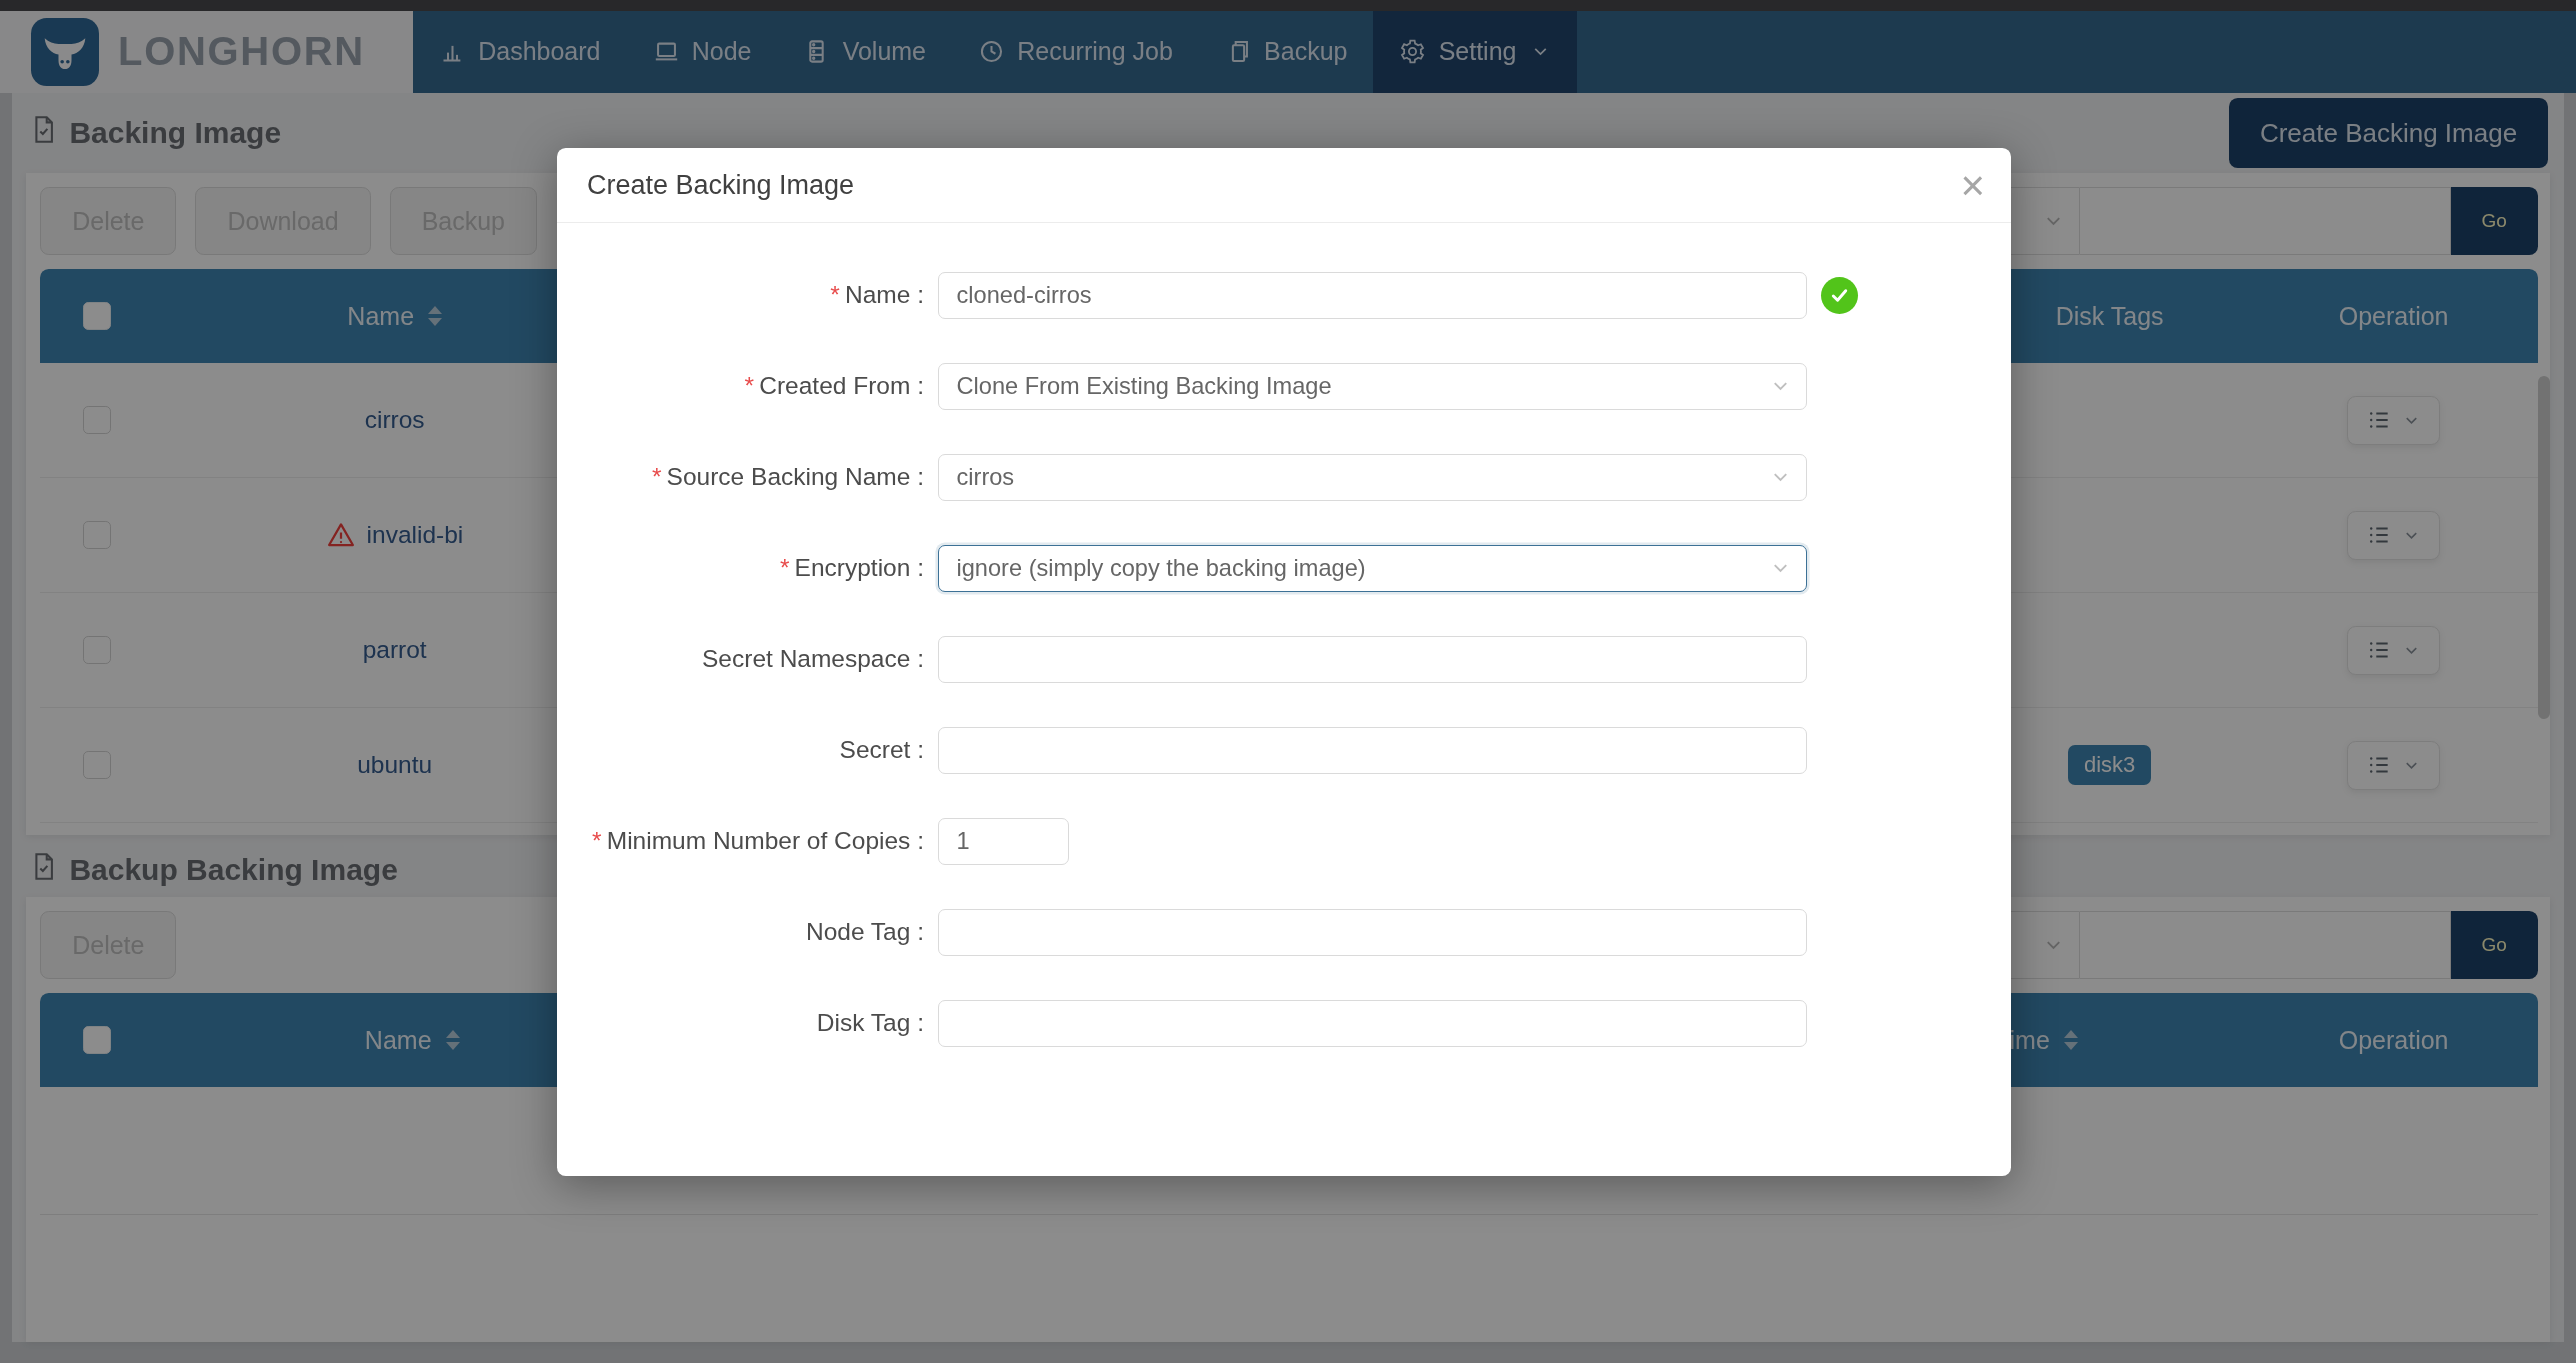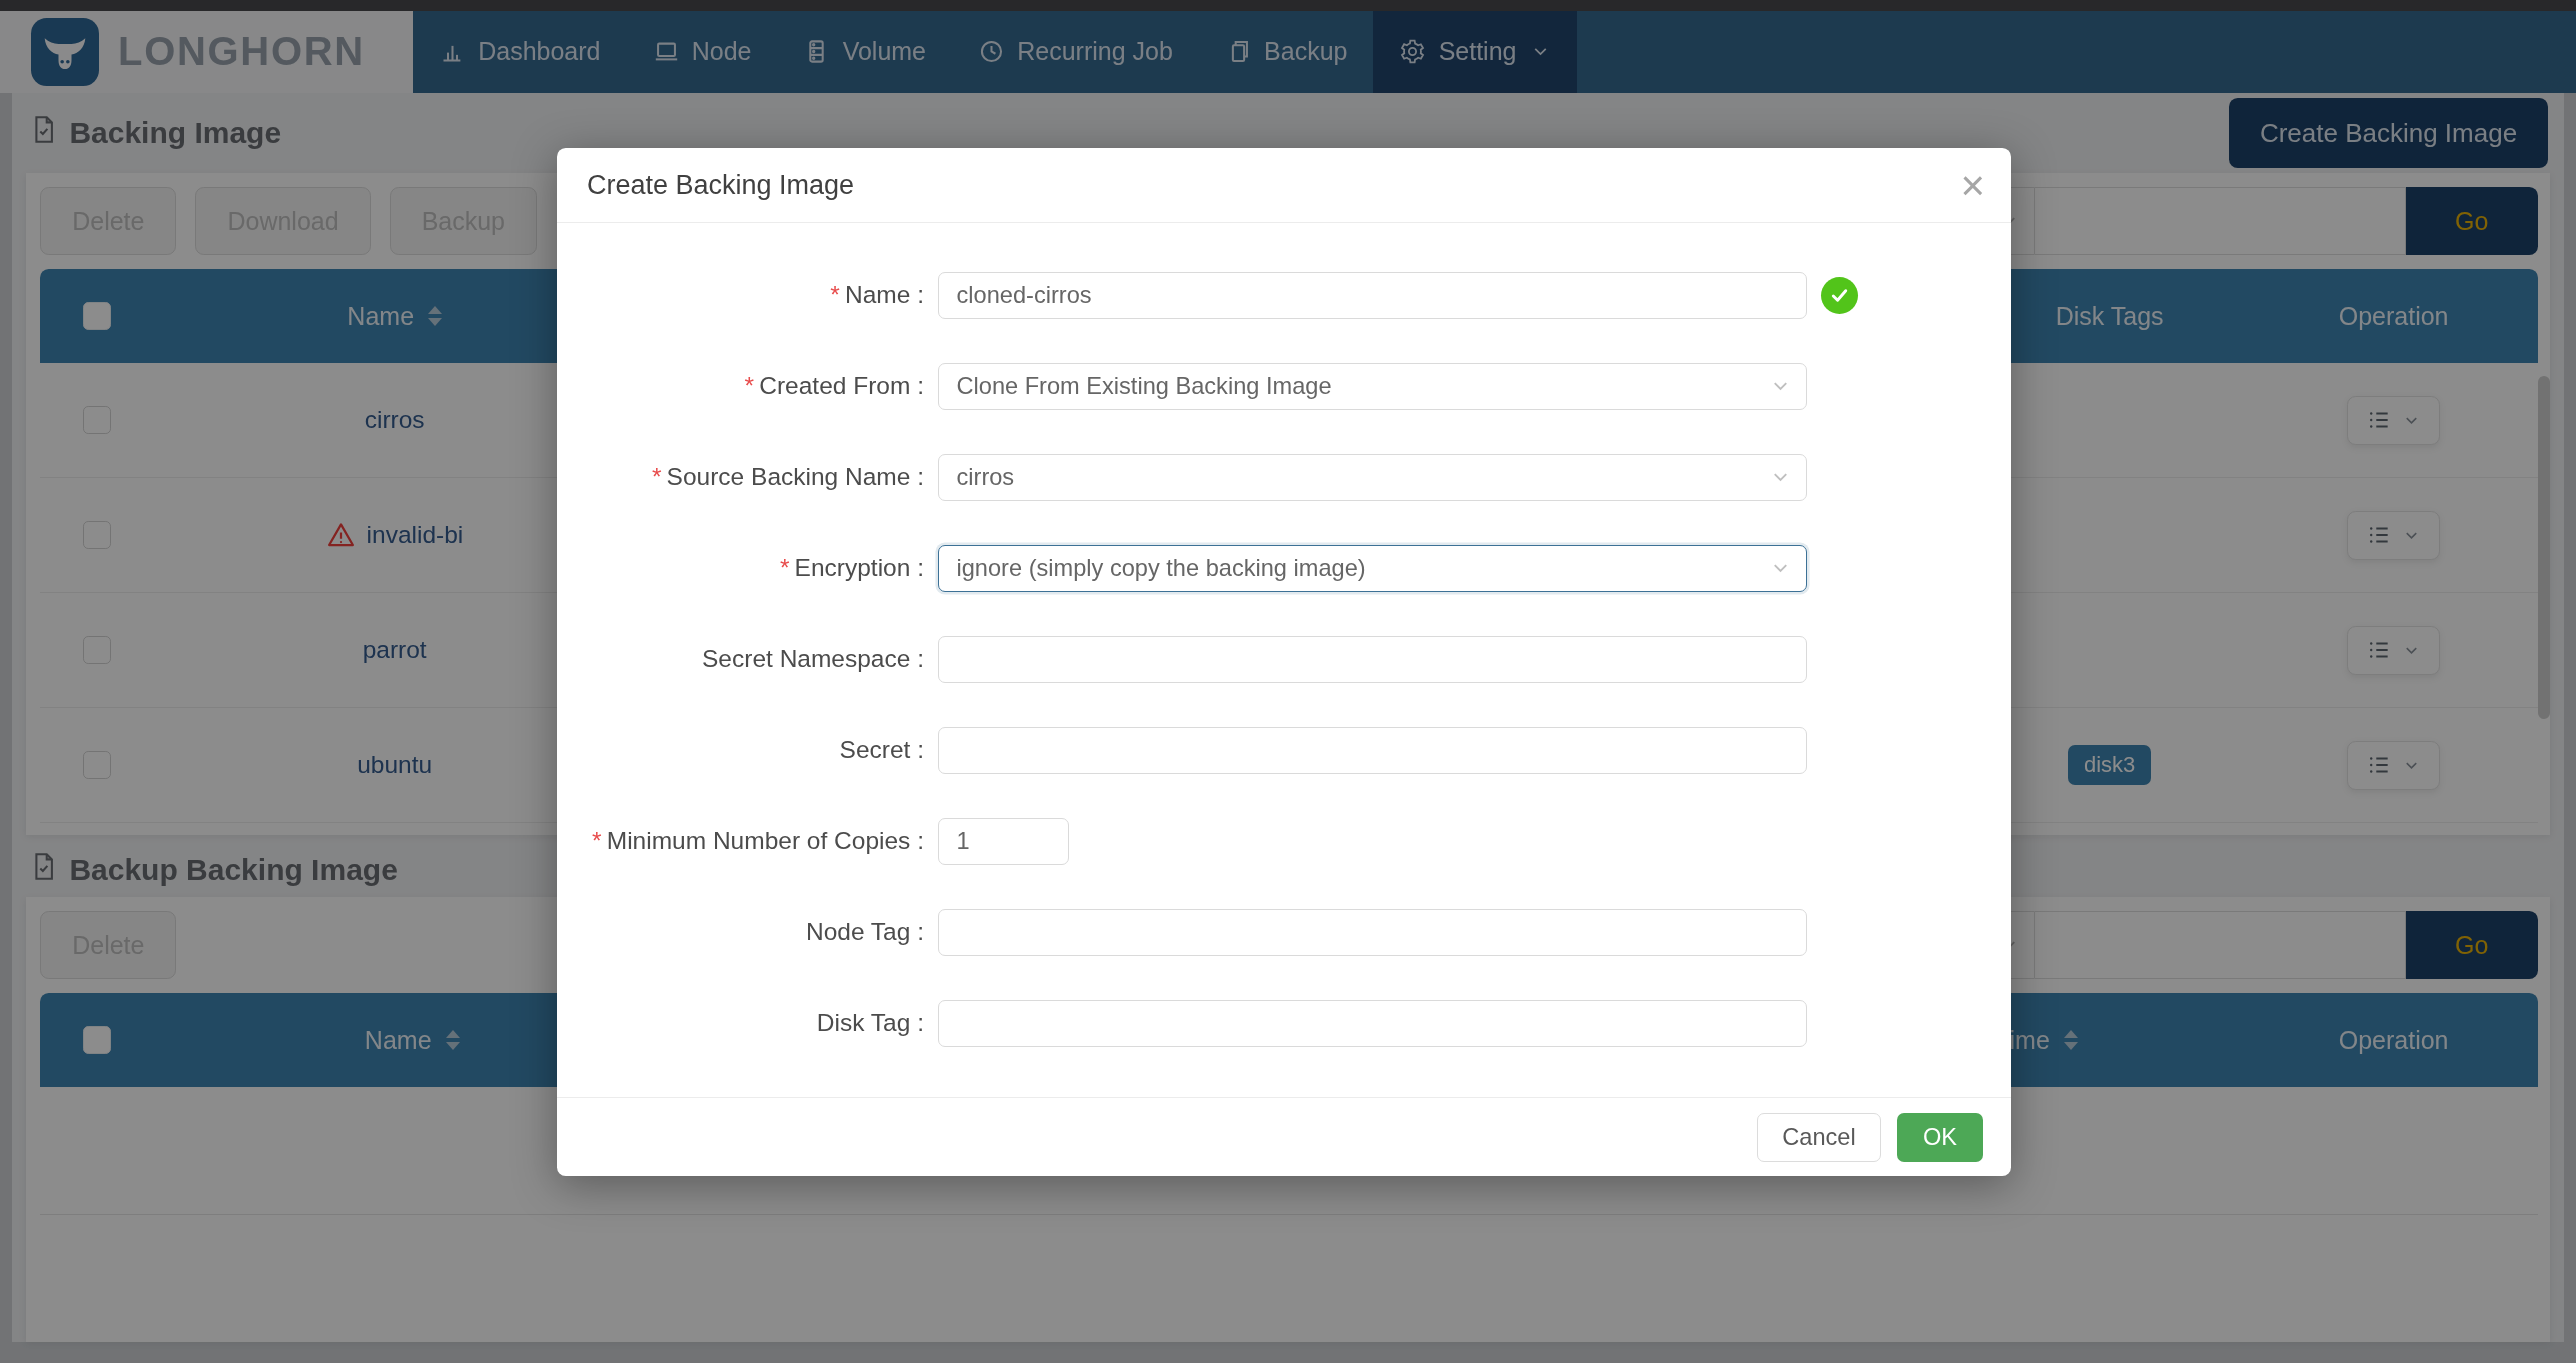--- a/index.html
+++ b/index.html
@@ -33,21 +33,21 @@
   .card1{top:80px;height:662px;}
   .card2{top:804px;height:445px;}
   .toolbar{position:absolute;top:14px;left:14px;right:12.2px;height:68px;display:flex;align-items:center;justify-content:space-between;}
   .bulk{display:flex;gap:19px;}
   .btn-bulk{height:68px;padding:0 31px;font-size:25px;border-radius:8.7px;border:1.7px solid #dcdcdc;background:#fff;color:#5a5a5a;cursor:pointer;}
   .btn-bulk.disabled{color:#bfbfbf;background:#f4f4f4;cursor:default;}
   .fgroup{display:flex;align-items:stretch;height:68px;}
   .fselect{width:227px;background:#fff;border:1.7px solid #dedede;border-radius:8.7px 0 0 8.7px;position:relative;cursor:pointer;}
   .fselect svg{position:absolute;right:14px;top:50%;width:23px;height:23px;transform:translateY(-50%);color:#b9b9b9;}
   .finput{width:371px;border:1.7px solid #dedede;border-left:none;background:#fff;font-size:24.5px;padding:0 15.7px;color:#555;outline:none;}
-  .fgo{width:132px;background:var(--primary-button,#1d426a);color:#eab308;font-size:25px;border:none;border-radius:0 8.7px 8.7px 0;cursor:pointer;}
+  .fgo{width:87px;background:var(--primary-button,#1d426a);color:#fef9c3;font-size:19px;border:none;border-radius:0 8.7px 8.7px 0;cursor:pointer;}
 
   
   .table{position:absolute;top:96px;left:14px;right:12.2px;}
   .t-header{display:flex;align-items:center;height:94px;background:var(--table-header,#3f85b2);border-radius:8.7px 8.7px 0 0;color:#eef5fa;font-size:25px;}
   .t-row{display:flex;align-items:center;height:115px;background:#fff;border-bottom:1.7px solid #ededed;}
   .col-check{width:114px;display:flex;justify-content:center;flex:none;}
   .col-name{width:481px;display:flex;justify-content:center;align-items:center;gap:10.5px;flex:none;}
   .t2 .col-name{width:516px;}
   .col-spacer{flex:1;}
   .col-tags{width:280px;display:flex;justify-content:center;align-items:center;flex:none;}
@@ -473,19 +473,15 @@
             <input class="m-input" style="">
           </div>
         </div>
         <div class="m-row">
           <div class="m-label"><span class="m-label-text">Disk Tag</span></div>
           <div class="m-control">
             <input class="m-input" style="">
           </div>
         </div>
       </div>
-    <div class="m-foot">
-      <button class="btn-cancel">Cancel</button>
-      <button class="btn-ok">OK</button>
-    </div>
   </div>
 </div>
 
 
 </body></html>

